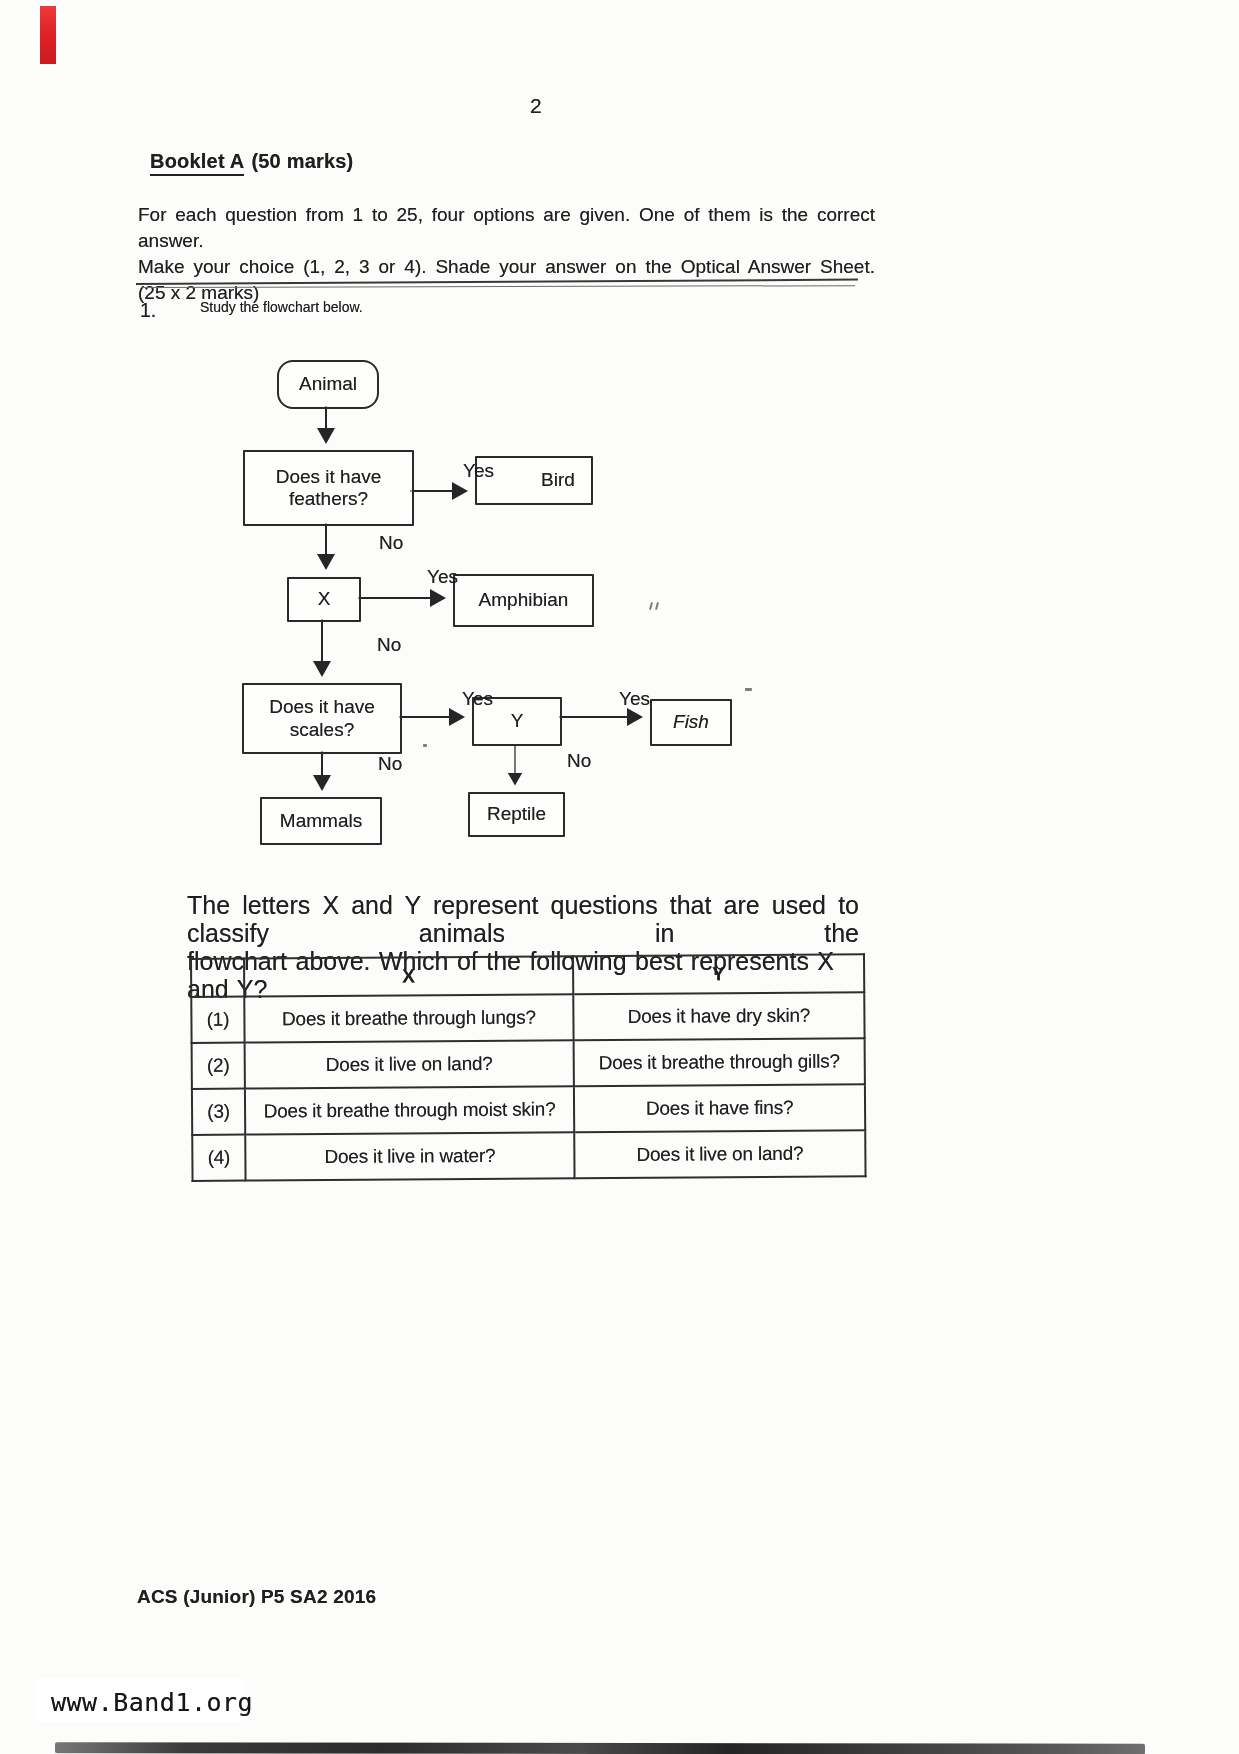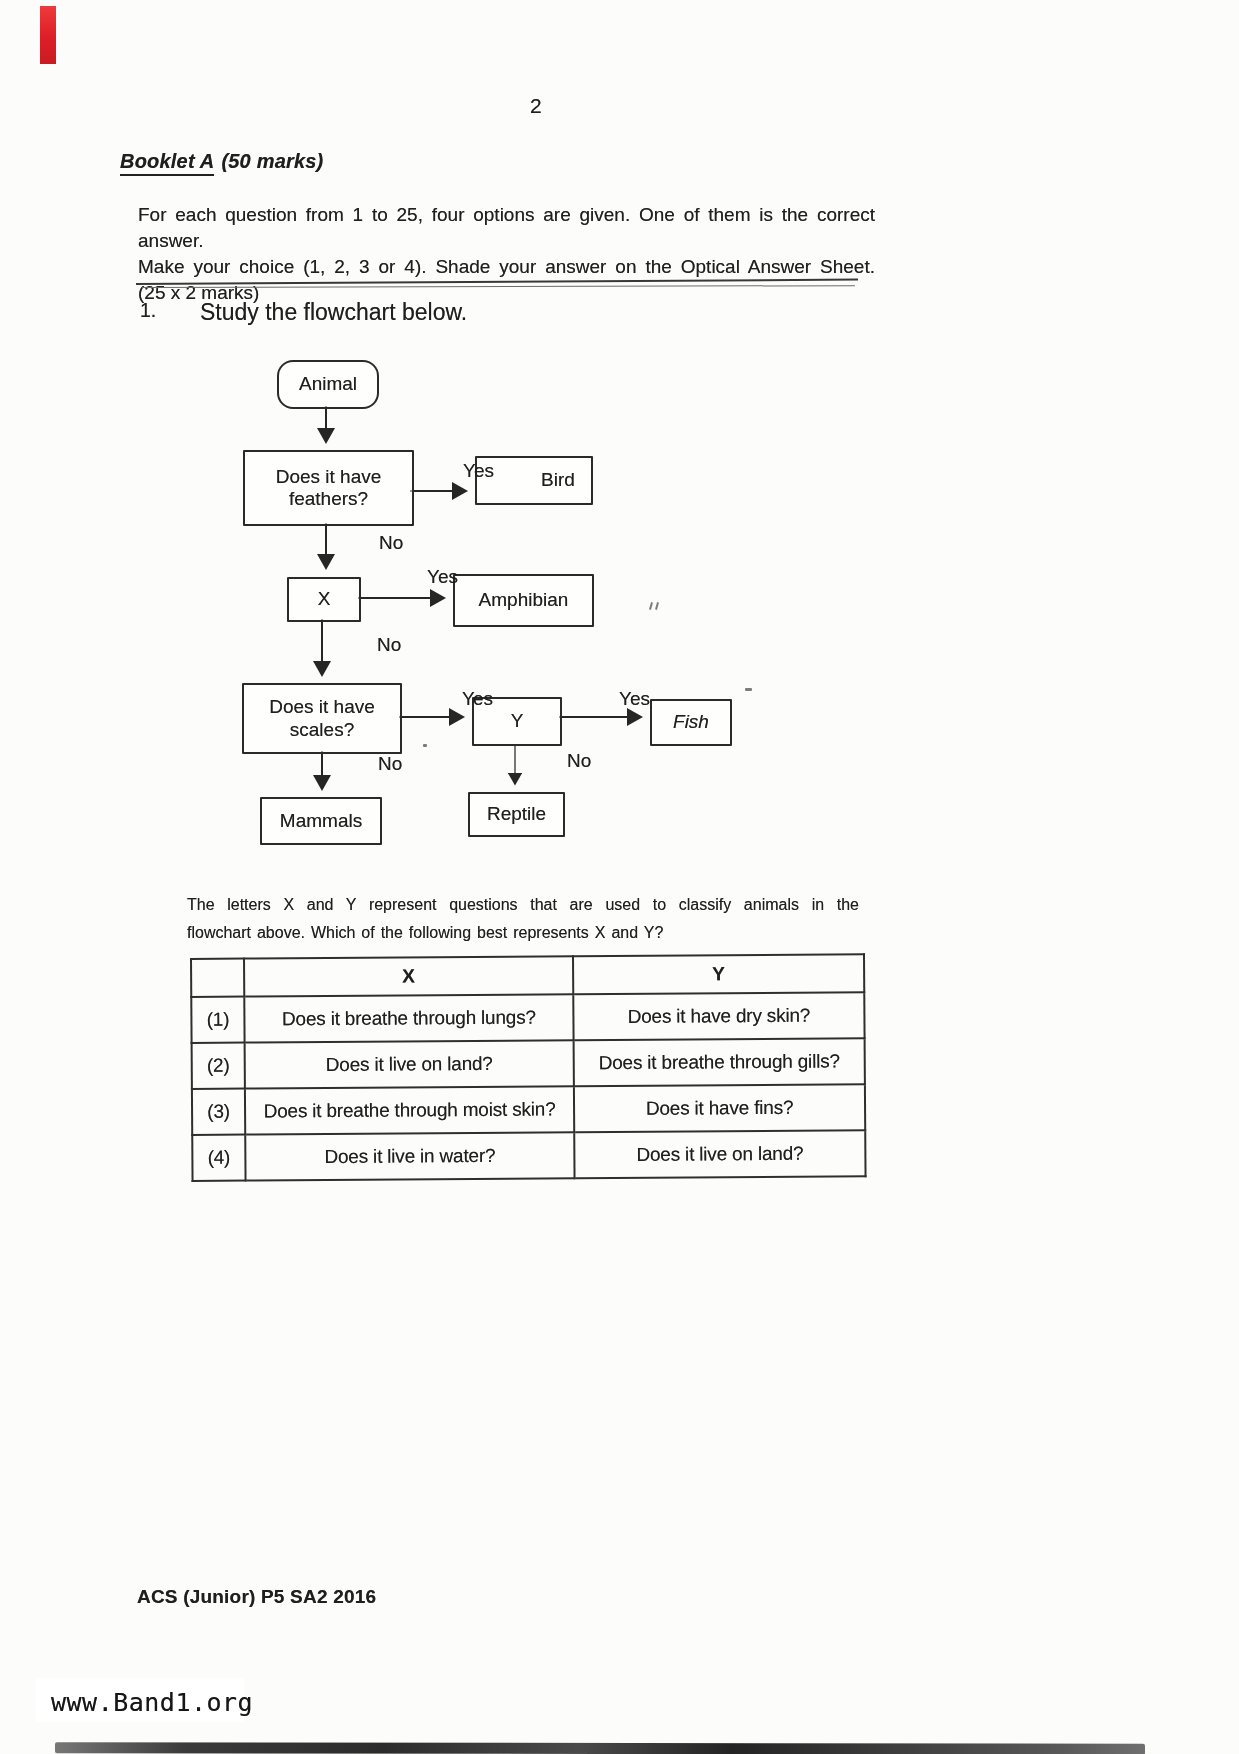--- a/index.html
+++ b/index.html
@@ -5,39 +5,39 @@
   html,body{margin:0;padding:0;background:#e9e9e7;}
   .page{
     position:relative;width:1239px;height:1754px;margin:0 auto;
     background:#fcfcfb;overflow:hidden;
     font-family:"Liberation Sans",sans-serif;color:#1f1f1f;
     text-shadow:0 0 .55px rgba(25,25,25,.6);
   }
   .red-stripe{position:absolute;left:40px;top:6px;width:16px;height:58px;
     background:linear-gradient(180deg,#ee3a3a,#dd1f26 55%,#c81d23);}
   .page-number{position:absolute;left:530px;top:94px;font-size:21px;}
-  .booklet-heading{position:absolute;left:120px;top:150px;font-size:20px;font-weight:bold;letter-spacing:.2px;font-style:italic;}
+  .booklet-heading{position:absolute;left:150px;top:150px;font-size:20px;font-weight:bold;letter-spacing:.2px;}
   .booklet-heading .u{border-bottom:2px solid #222;padding-bottom:2px;}
   .booklet-heading .rest{margin-left:7px;}
   .instructions{position:absolute;left:138px;top:202px;width:737px;font-size:19px;line-height:26px;}
   .jline{text-align:justify;text-align-last:justify;white-space:normal;}
   .rule-a{position:absolute;left:136px;top:283px;width:722px;height:0;
     border-top:2px solid #383838;transform:rotate(-.35deg);transform-origin:left top;}
   .rule-b{position:absolute;left:142px;top:287px;width:713px;height:0;
     border-top:1px solid #6b6b6b;transform:rotate(-.15deg);transform-origin:left top;}
   .q-number{position:absolute;left:140px;top:299px;font-size:19.5px;}
-  .q-prompt{position:absolute;left:200px;top:299px;font-size:23px;}
+  .q-prompt{position:absolute;left:200px;top:299px;font-size:14px;}
   .fc-svg{position:absolute;left:0;top:0;pointer-events:none;}
   .fc-box{
     position:absolute;border:2px solid #2a2a2a;background:rgba(255,255,255,.55);
     display:flex;align-items:center;justify-content:center;text-align:center;
     font-size:19px;line-height:1.18;border-radius:1px;
   }
   .fc-label{position:absolute;font-size:19px;padding-left:48px;}
-  .followup{position:absolute;left:187px;top:891px;width:672px;font-size:16px;line-height:28px;word-spacing:1.5px;}
+  .followup{position:absolute;left:187px;top:891px;width:672px;font-size:25px;line-height:28px;word-spacing:1.5px;}
   .answer-table{
     position:absolute;left:190px;top:958px;border-collapse:collapse;table-layout:fixed;
     transform:rotate(-.4deg);transform-origin:left top;font-size:19px;
   }
   .answer-table td,.answer-table th{
     border:2px solid #2e2e2e;text-align:center;vertical-align:middle;
     padding:0;white-space:nowrap;overflow:visible;font-weight:normal;letter-spacing:-.2px;
   }
   .answer-table th{font-weight:bold;letter-spacing:.3px;}
   .answer-table .hrow{height:38px;}

